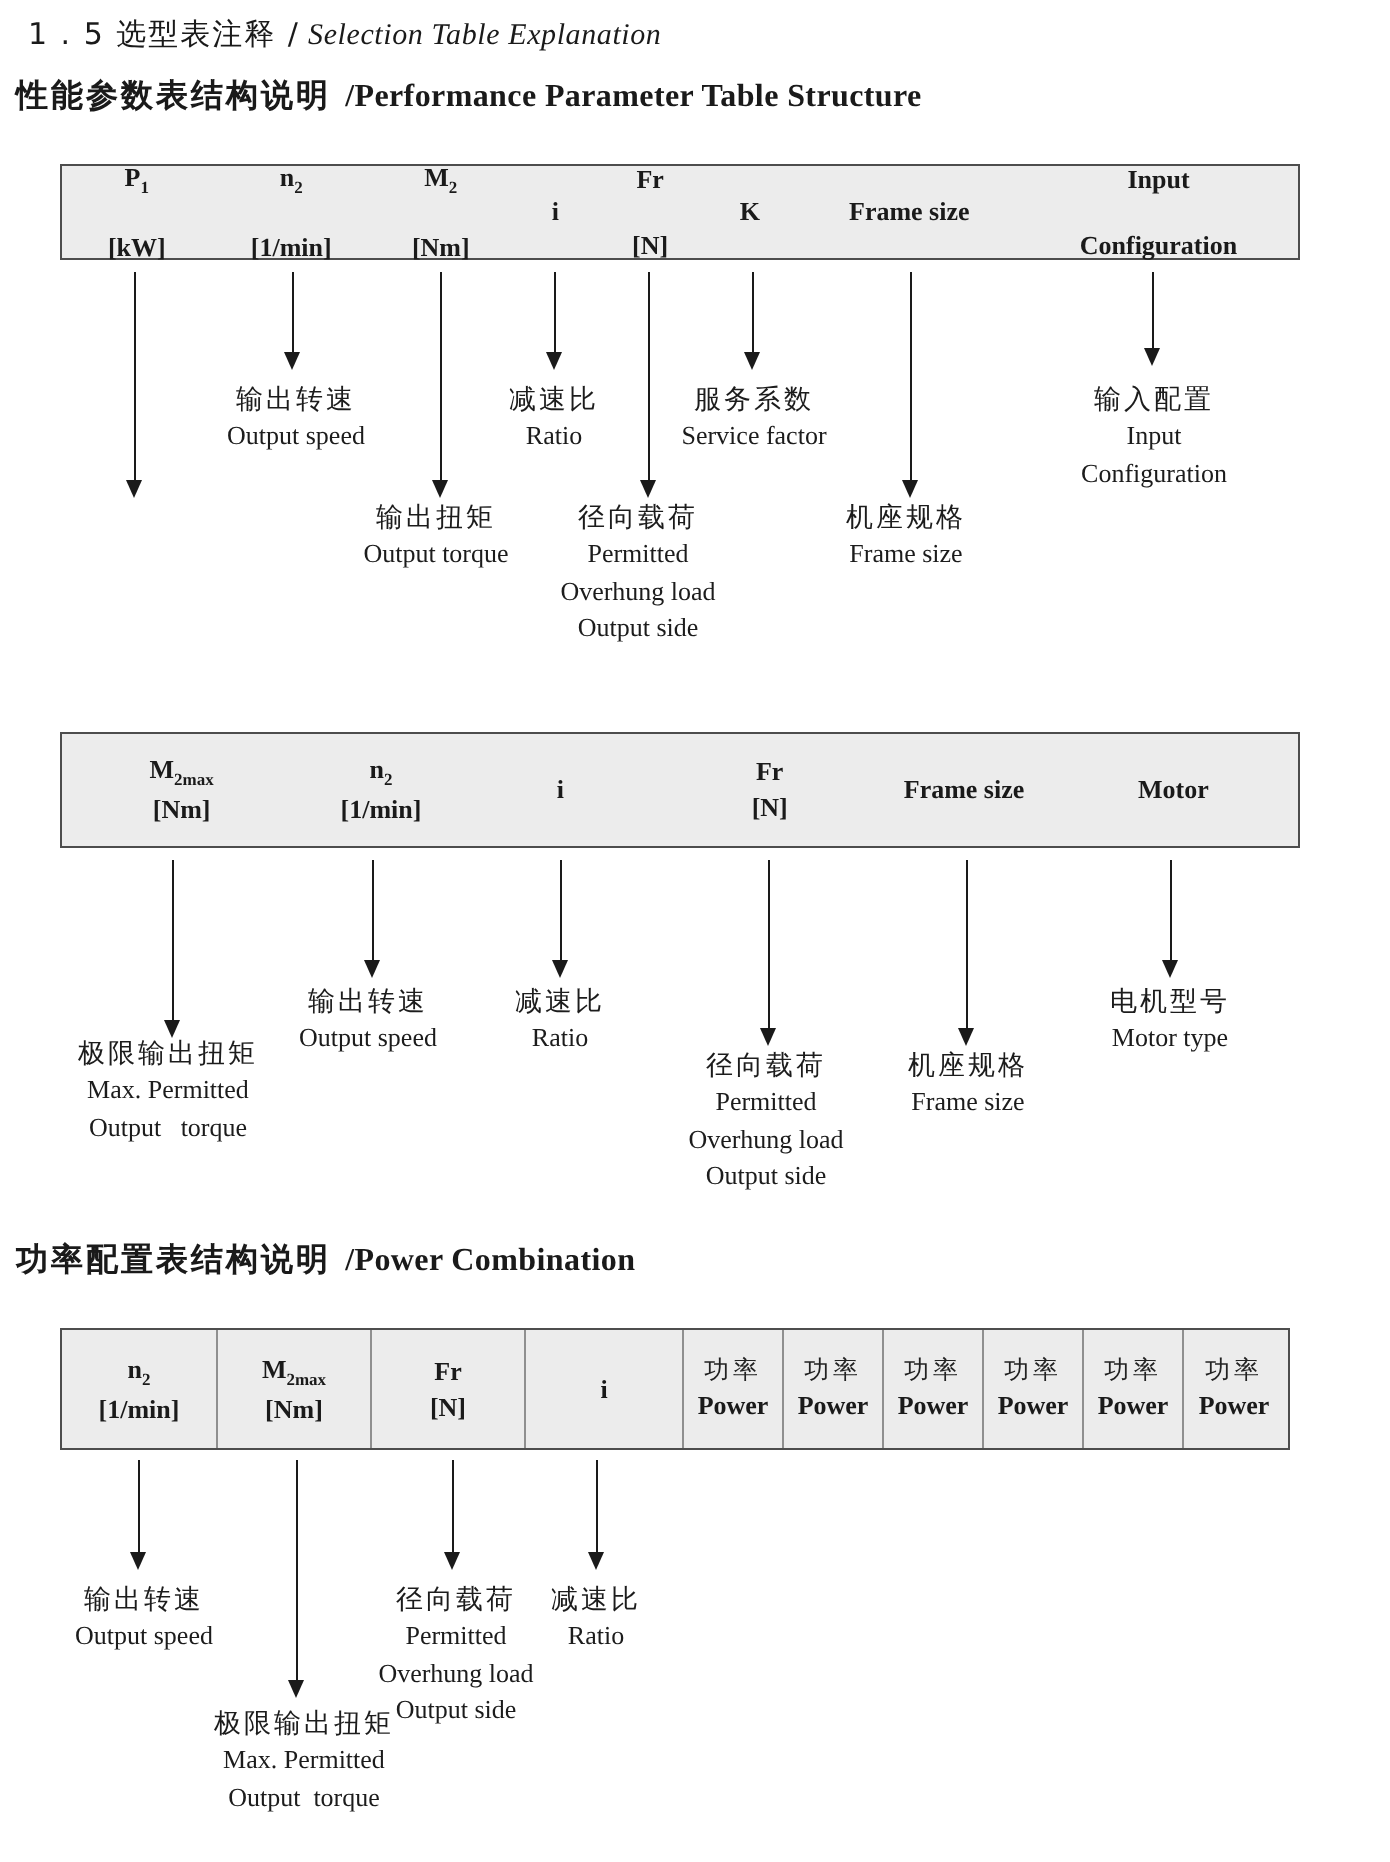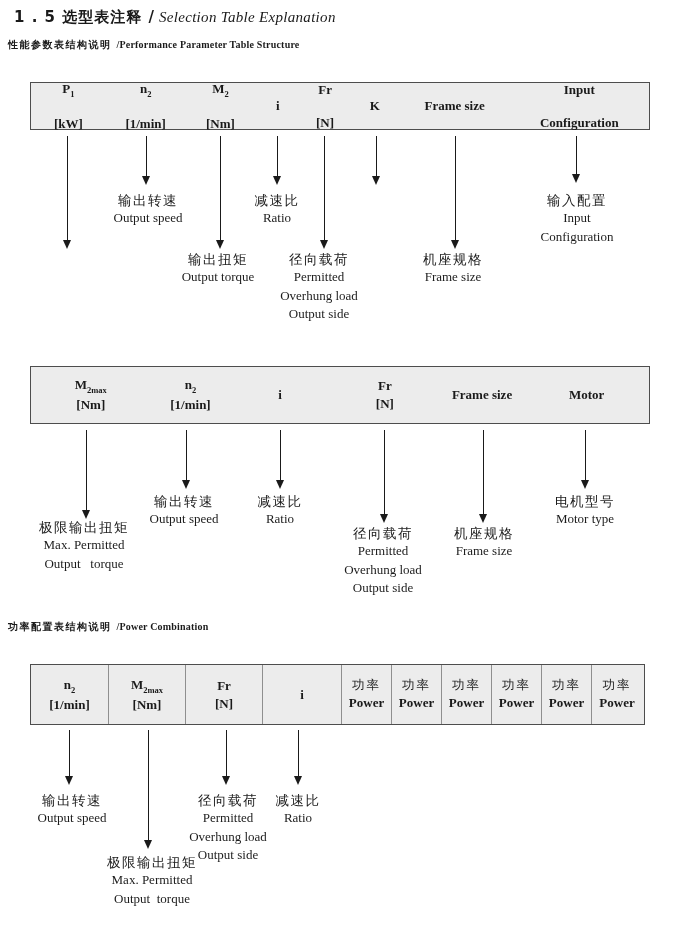--- a/index.html
+++ b/index.html
@@ -3,23 +3,23 @@
 <meta charset="utf-8">
 <style>
   html,body{margin:0;padding:0;background:#fff;}
   .page{
     position:relative;width:695px;height:931px;background:#ffffff;
     font-family:"Liberation Serif","DejaVu Serif",serif;color:#1a1a1a;
     overflow:hidden;
   }
   
   .page-title{position:absolute;left:14px;top:8px;font-size:15px;white-space:nowrap;}
-  .page-title .t-zh{font-weight:bold;font-family:"DejaVu Sans","Liberation Sans",sans-serif;letter-spacing:1px;}
+  .page-title .t-zh{font-weight:normal;font-family:"DejaVu Sans","Liberation Sans",sans-serif;letter-spacing:1px;}
   .page-title .t-en{font-weight:normal;letter-spacing:.3px;font-style:italic;}
-  .sec-heading{position:absolute;left:8px;font-size:10px;font-weight:bold;white-space:nowrap;}
+  .sec-heading{position:absolute;left:8px;font-size:16px;font-weight:bold;white-space:nowrap;}
   .sec-heading .h-zh{font-family:"DejaVu Sans","Liberation Sans",sans-serif;letter-spacing:1.5px;}
   .sec-heading .h-en{letter-spacing:.2px;}
   
   .tbl{
     position:absolute;left:30px;display:flex;box-sizing:border-box;
     background:#ececec;border:1px solid #4d4d4d;
   }
   .cell{
     display:flex;flex-direction:column;align-items:center;box-sizing:border-box;
     font-size:13px;font-weight:bold;line-height:1.35;
@@ -105,20 +105,24 @@
     <div class="arrow" style="left:576px;top:6px;height:38px"></div>
 
     <div class="callout" style="left:148px;top:63px">
         <div>输出转速</div>
         <div>Output speed</div>
       </div>
     <div class="callout" style="left:277px;top:63px">
         <div>减速比</div>
         <div>Ratio</div>
       </div>
+    <div class="callout" style="left:377px;top:63px">
+        <div>服务系数</div>
+        <div>Service factor</div>
+      </div>
     <div class="callout" style="left:577px;top:63px">
         <div>输入配置</div>
         <div>Input</div>
         <div>Configuration</div>
       </div>
     <div class="callout" style="left:218px;top:122px">
         <div>输出扭矩</div>
         <div>Output torque</div>
       </div>
     <div class="callout" style="left:319px;top:122px">

